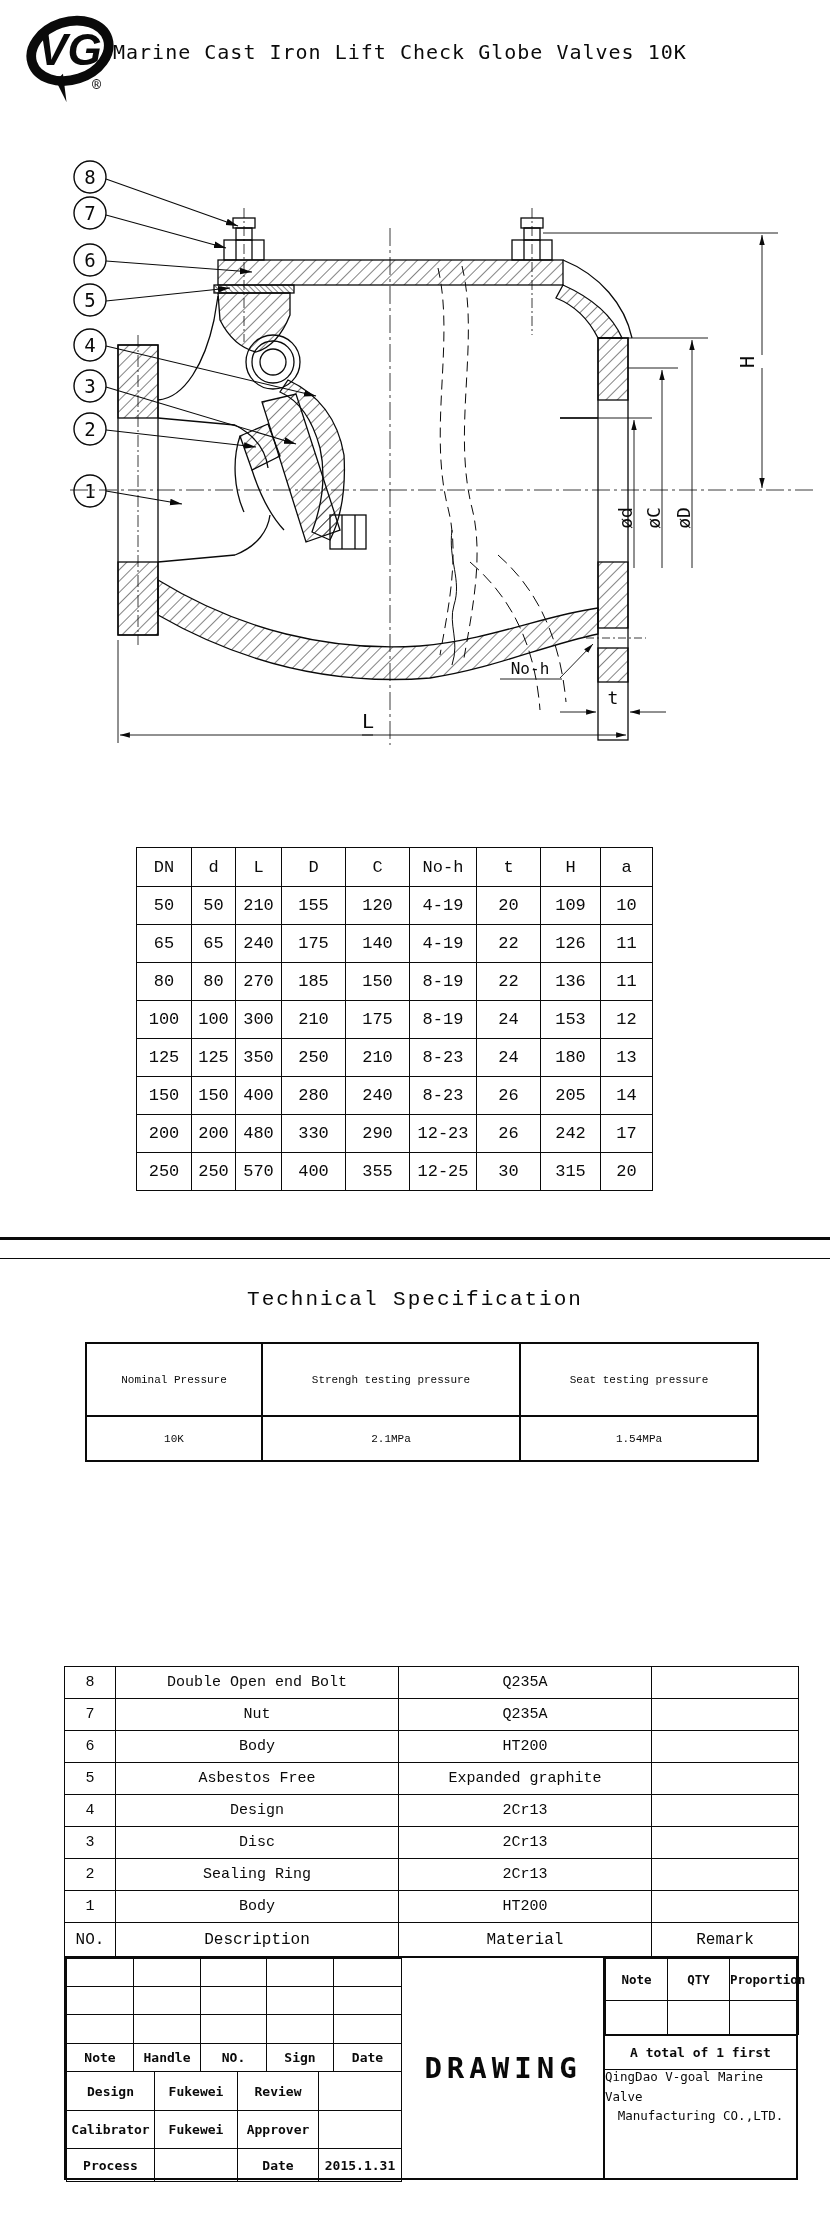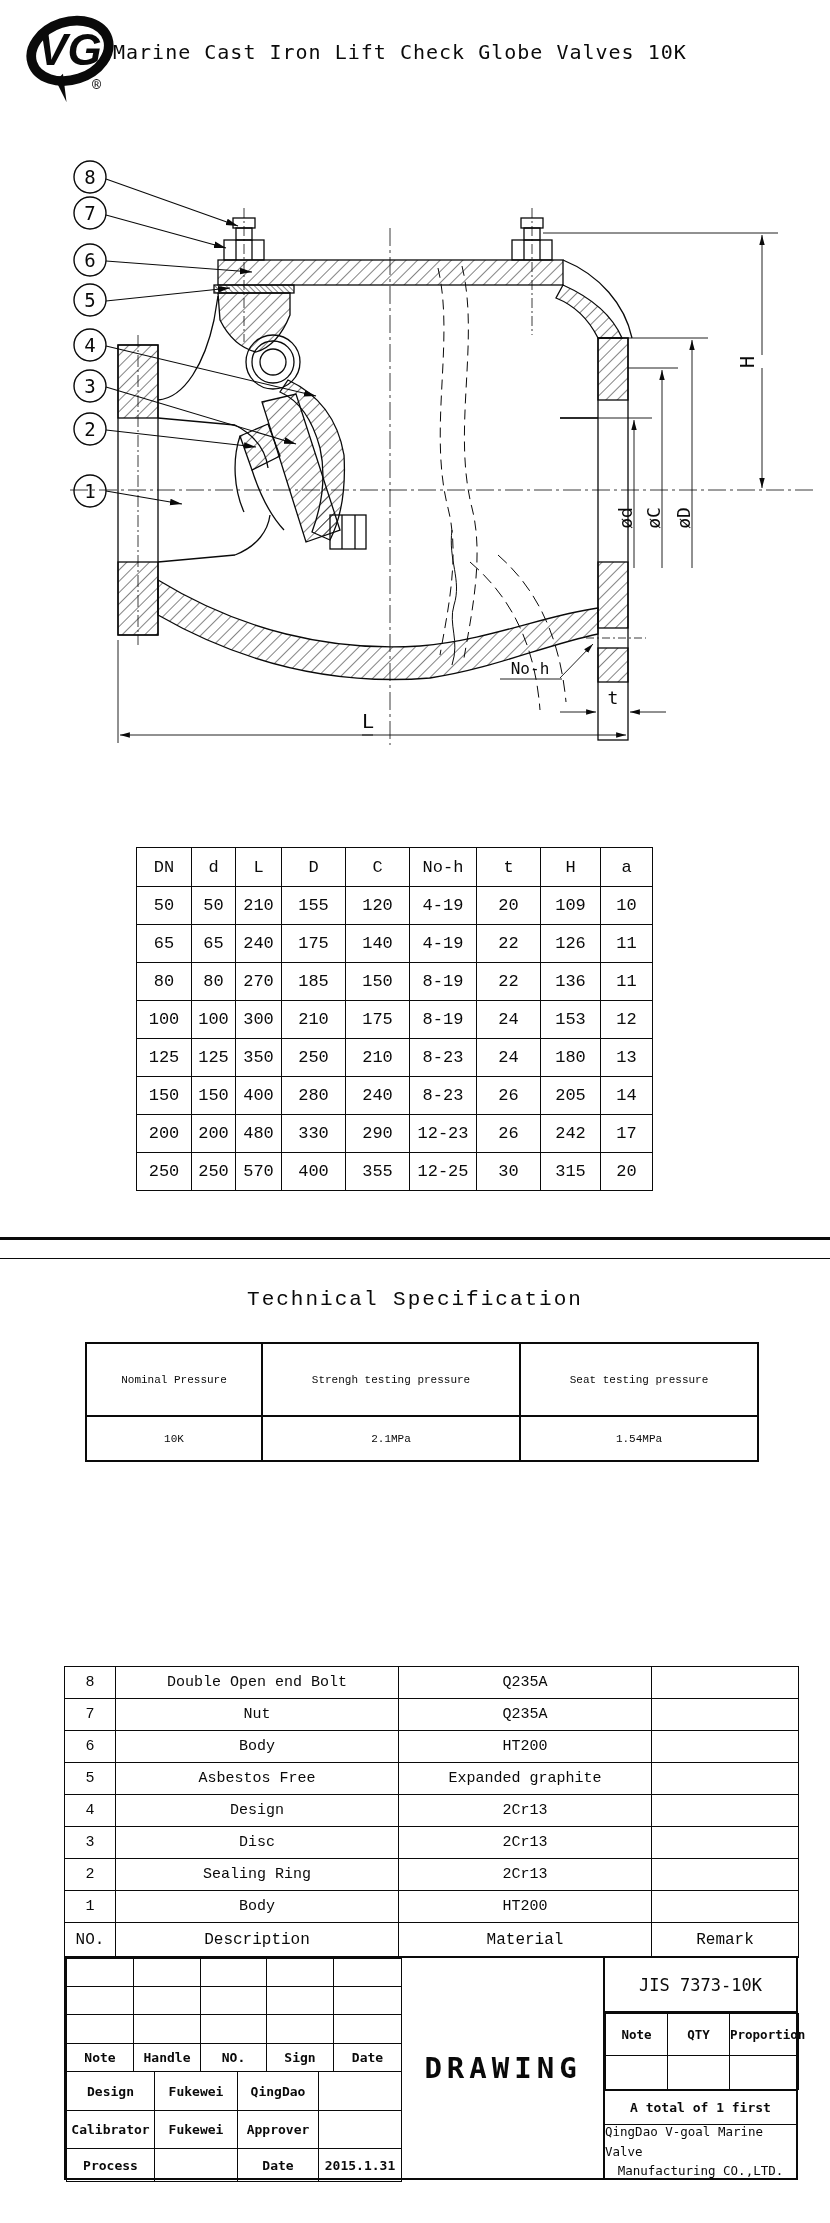--- a/index.html
+++ b/index.html
@@ -471,21 +471,21 @@
     <colgroup>
         <col style="width:88px">
         <col style="width:83px">
         <col style="width:81px">
         <col style="width:83px">
       </colgroup>
     <tbody>
       <tr style="height:39px">
         <td>Design</td>
         <td>Fukewei</td>
-        <td>QingDao</td>
+        <td>Review</td>
         <td></td>
       </tr>
       <tr style="height:38px">
         <td>Calibrator</td>
         <td>Fukewei</td>
         <td>Approver</td>
         <td></td>
       </tr>
       <tr style="height:33px">
         <td>Process</td>
@@ -494,21 +494,20 @@
         <td>2015.1.31</td>
       </tr>
     </tbody>
   </table>
 
   <div class="abs cad" id="tb-mid">
     <span id="tb-drawing">DRAWING</span>
   </div>
 
   <div class="abs" id="tb-right">
-    <div class="cad" id="tb-std">JIS 7373-10K</div>
     <table class="tbr lbl">
       <colgroup>
           <col style="width:62px">
           <col style="width:62px">
           <col style="width:69px">
         </colgroup>
       <tbody>
         <tr class="hr2">
           <td>Note</td>
           <td>QTY</td>

